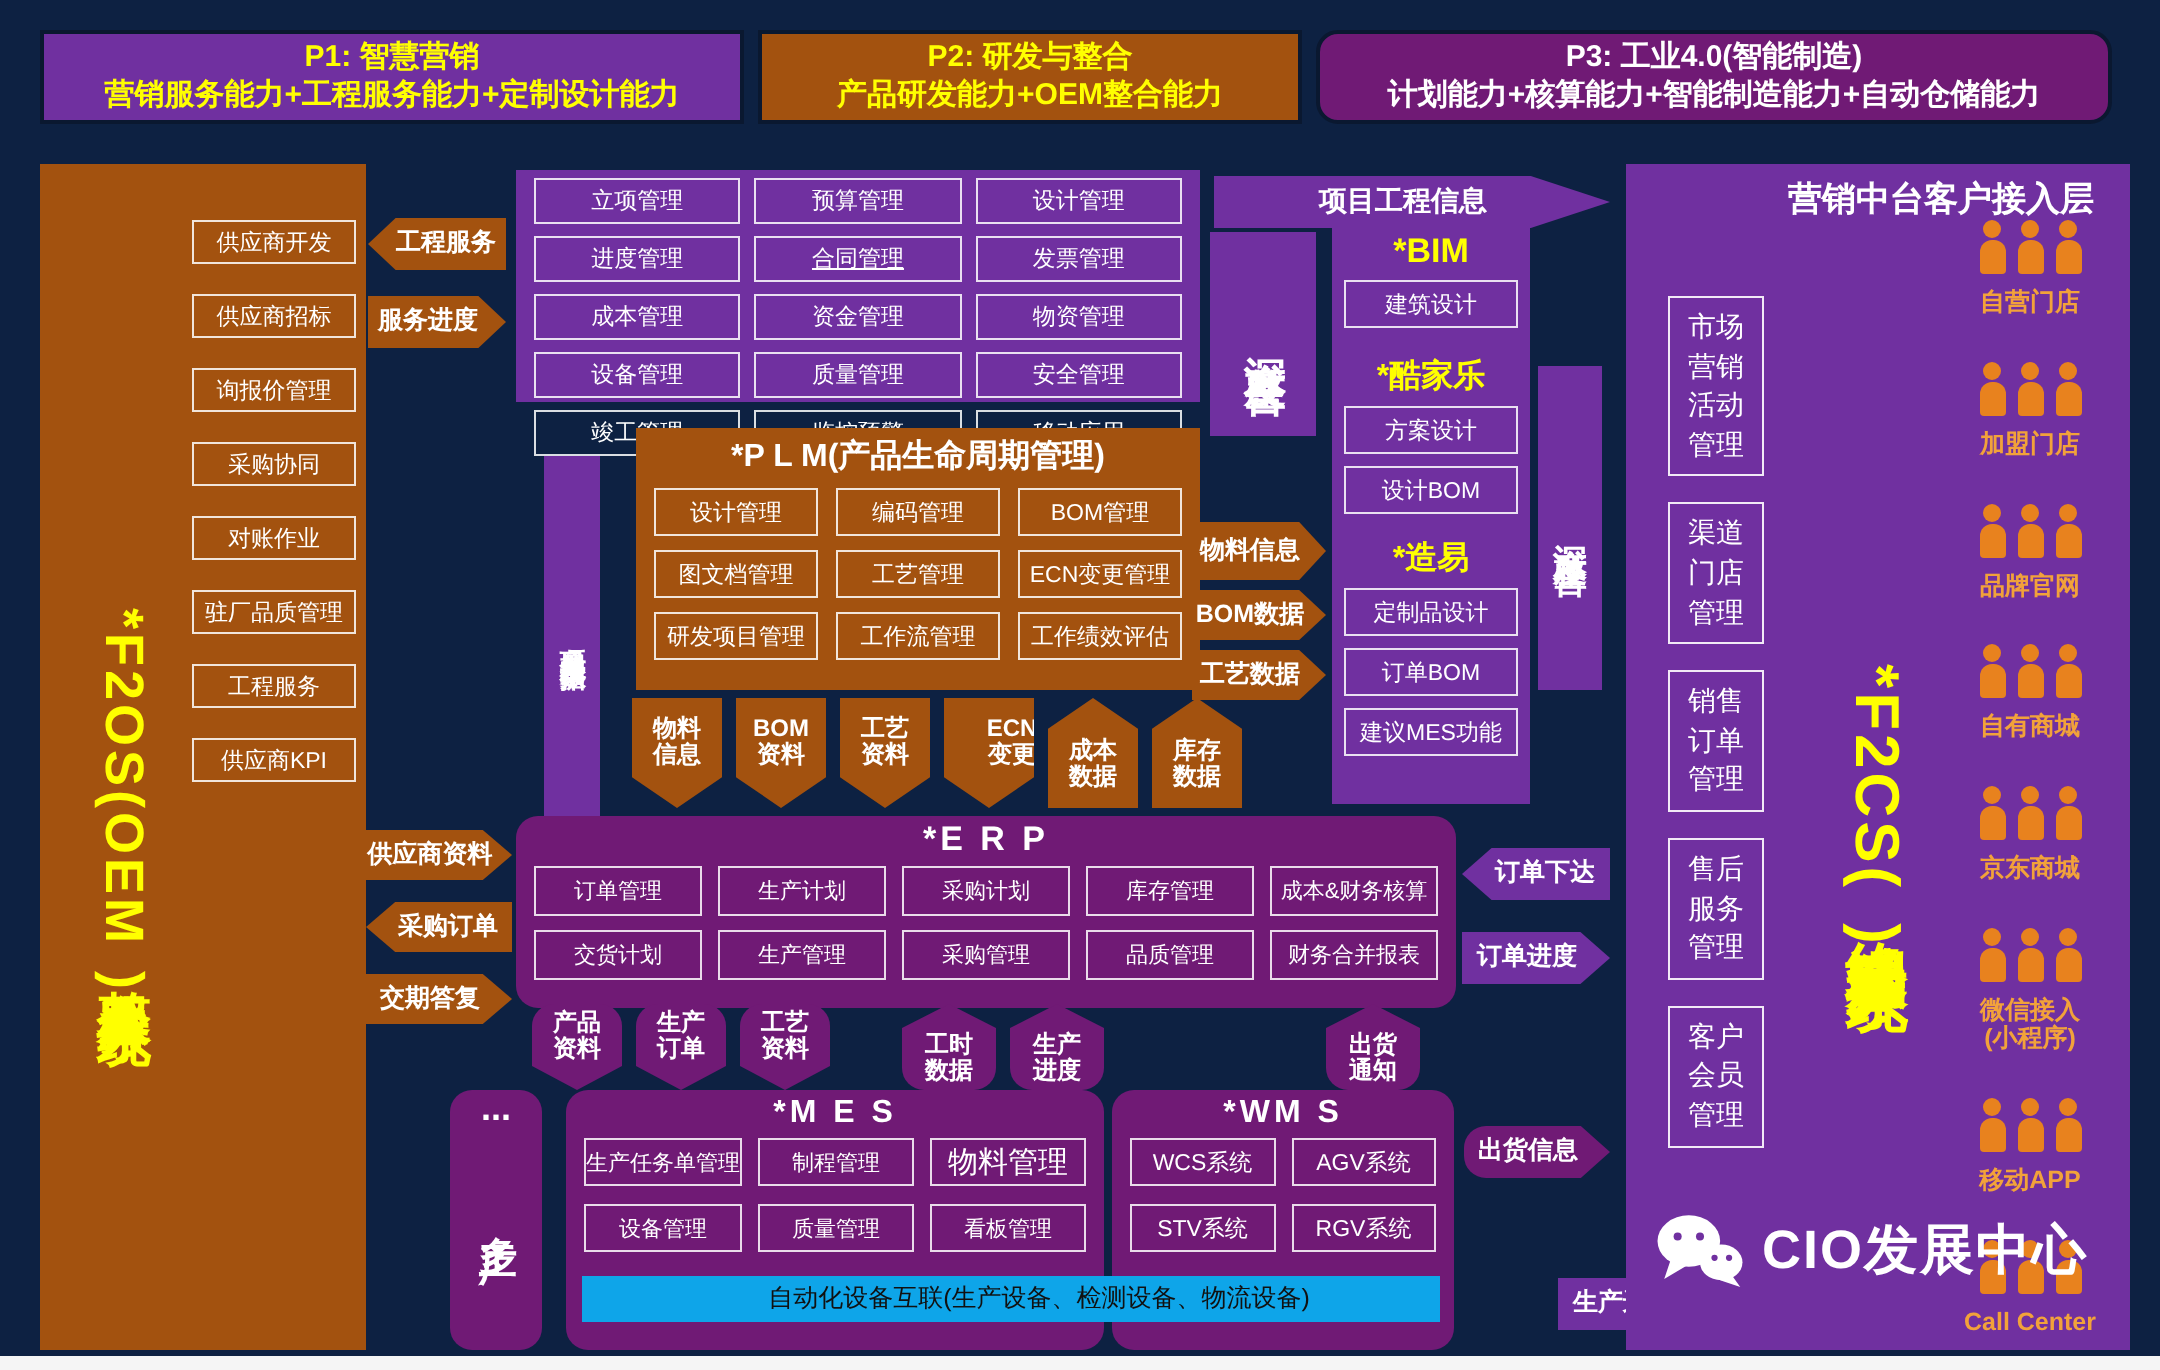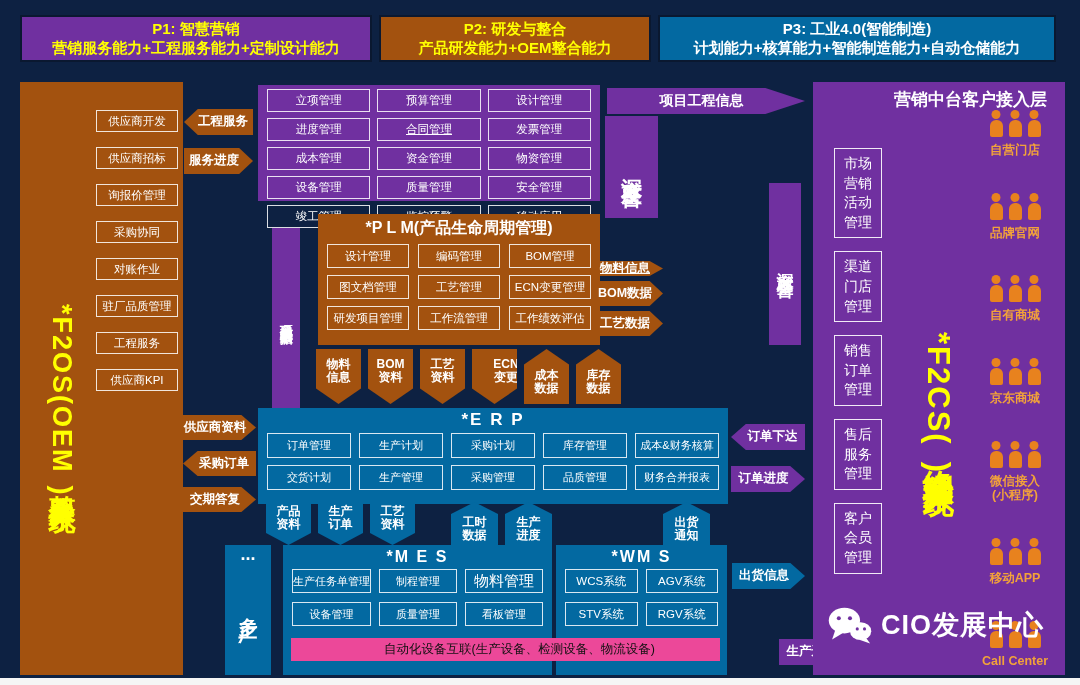--- a/index.html
+++ b/index.html
@@ -2,21 +2,21 @@
 <html><head>
 <meta charset="utf-8">
 <style>
   html,body{margin:0;padding:0;background:#0d2142;}
   *{box-sizing:border-box;font-family:"Liberation Sans","DejaVu Sans",sans-serif;}
   #canvas{position:relative;width:1080px;height:685px;background:#0d2142;overflow:hidden;}
   .abs{position:absolute;}
   
   .purple{background:#7030a0;}
   .brown{background:#a3520f;}
-  .green{background:#0369a1;}
+  .green{background:#701a75;border-radius:11px;}
   
   .top-bars{left:20px;top:15px;width:1036px;display:flex;gap:7px;}
   .top-bar{height:47px;border:2px solid #0a1830;display:flex;flex-direction:column;justify-content:center;align-items:center;line-height:1.25;}
   .top-bars>:nth-child(1){width:352px;}
   .top-bars>:nth-child(2){width:272px;}
   .top-bars>:nth-child(3){width:398px;}
   .top-bar .t1,.top-bar .t2{font-weight:bold;font-size:15px;color:#ffff00;white-space:nowrap;}
   .top-bar.green .t1,.top-bar.green .t2{color:#ffffff;}
   
   .mod{border:1px solid rgba(255,255,255,.85);color:#fff;display:flex;align-items:center;justify-content:center;font-size:11.5px;white-space:nowrap;background:transparent;}
@@ -198,31 +198,48 @@
   <div class="abs green" style="left:556px;top:545px;width:171px;height:130px;">
     <div class="ttl white" style="font-size:16px;padding-top:3px;letter-spacing:2px;">*WM S</div>
     <div class="grid" style="grid-template-columns:repeat(2,1fr);margin-top:3px;gap:9px 8px;">
         <div class="mod" style="height:24px;">WCS系统</div>
         <div class="mod" style="height:24px;">AGV系统</div>
         <div class="mod" style="height:24px;">STV系统</div>
         <div class="mod" style="height:24px;">RGV系统</div>
       </div>
   </div>
 
-  <div class="abs" style="left:291px;top:638px;width:429px;height:23px;background:#ec4899;color:#111;display:flex;align-items:center;justify-content:center;font-size:12.5px;z-index:5;padding-left:28px;">自动化设备互联(生产设备、检测设备、物流设备)</div>
+  <div class="abs" style="left:291px;top:638px;width:429px;height:23px;background:#0ea5e9;color:#111;display:flex;align-items:center;justify-content:center;font-size:12.5px;z-index:5;padding-left:28px;">自动化设备互联(生产设备、检测设备、物流设备)</div>
 
   <div class="abs arrow right purple outlined" style="left:607px;top:88px;width:198px;height:26px;font-size:14px;">项目工程信息</div>
 
   <div class="abs purple vert ttl white" style="left:605px;top:116px;width:53px;height:102px;font-size:21px;letter-spacing:3px;">深度整合</div>
 
+  <div class="abs purple flowcol" style="left:666px;top:112px;width:99px;height:290px;align-items:center;padding:4px 6px;gap:4px;">
+    <div class="ttl yellow" style="font-size:17px;">*BIM</div>
+    <div class="flowcol" style="gap:6px;width:100%;">
+        <div class="mod" style="height:24px;">建筑设计</div>
+      </div>
+    <div class="ttl yellow" style="font-size:16px;margin-top:10px;">*酷家乐</div>
+    <div class="flowcol" style="gap:6px;width:100%;">
+        <div class="mod" style="height:24px;">方案设计</div>
+        <div class="mod" style="height:24px;">设计BOM</div>
+      </div>
+    <div class="ttl yellow" style="font-size:16px;margin-top:8px;">*造易</div>
+    <div class="flowcol" style="gap:6px;width:100%;">
+        <div class="mod" style="height:24px;">定制品设计</div>
+        <div class="mod" style="height:24px;">订单BOM</div>
+        <div class="mod" style="height:24px;">建议MES功能</div>
+      </div>
+  </div>
 
   <div class="abs purple vert ttl white" style="left:769px;top:183px;width:32px;height:162px;font-size:17px;letter-spacing:3px;">深度整合</div>
 
   <div class="abs flowcol" style="left:596px;top:261px;gap:5px;">
-      <div class="arrow brown right" style="width:67px;height:15px;font-size:12.5px;text-decoration:underline;">物料信息</div>
+      <div class="arrow brown right" style="width:67px;height:29px;font-size:12.5px;">物料信息</div>
       <div class="arrow brown right" style="width:67px;height:25px;font-size:12.5px;">BOM数据</div>
       <div class="arrow brown right" style="width:67px;height:25px;font-size:12.5px;">工艺数据</div>
     </div>
 
   <div class="abs arrow left purple outlined" style="left:731px;top:424px;width:74px;height:26px;">订单下达</div>
   <div class="abs arrow right purple outlined" style="left:731px;top:466px;width:74px;height:26px;">订单进度</div>
   <div class="abs arrow right green" style="left:732px;top:563px;width:73px;height:26px;">出货信息</div>
   <div class="abs arrow right purple outlined" style="left:731px;top:639px;width:74px;height:26px;margin-left:48px;">生产进度</div>
 
   <div class="abs purple" style="left:813px;top:82px;width:252px;height:593px;">
@@ -235,20 +252,24 @@
         <div class="mkt-box">渠道门店管理</div>
         <div class="mkt-box">销售订单管理</div>
         <div class="mkt-box">售后服务管理</div>
         <div class="mkt-box">客户会员管理</div>
       </div>
     <div class="abs vert ttl yellow" style="left:96px;top:84px;width:58px;height:474px;font-size:31px;letter-spacing:2px;">*F2CS(终端客户服务系统)</div>
     <div class="abs flowcol" style="left:157px;top:28px;width:90px;height:558px;justify-content:space-between;">
         <div class="channel">
         <span><i class="person"></i><i class="person"></i><i class="person"></i></span>
         <span class="ch-label">自营门店</span>
+      </div>
+        <div class="channel">
+        <span><i class="person"></i><i class="person"></i><i class="person"></i></span>
+        <span class="ch-label">加盟门店</span>
       </div>
         <div class="channel">
         <span><i class="person"></i><i class="person"></i><i class="person"></i></span>
         <span class="ch-label">品牌官网</span>
       </div>
         <div class="channel">
         <span><i class="person"></i><i class="person"></i><i class="person"></i></span>
         <span class="ch-label">自有商城</span>
       </div>
         <div class="channel">

